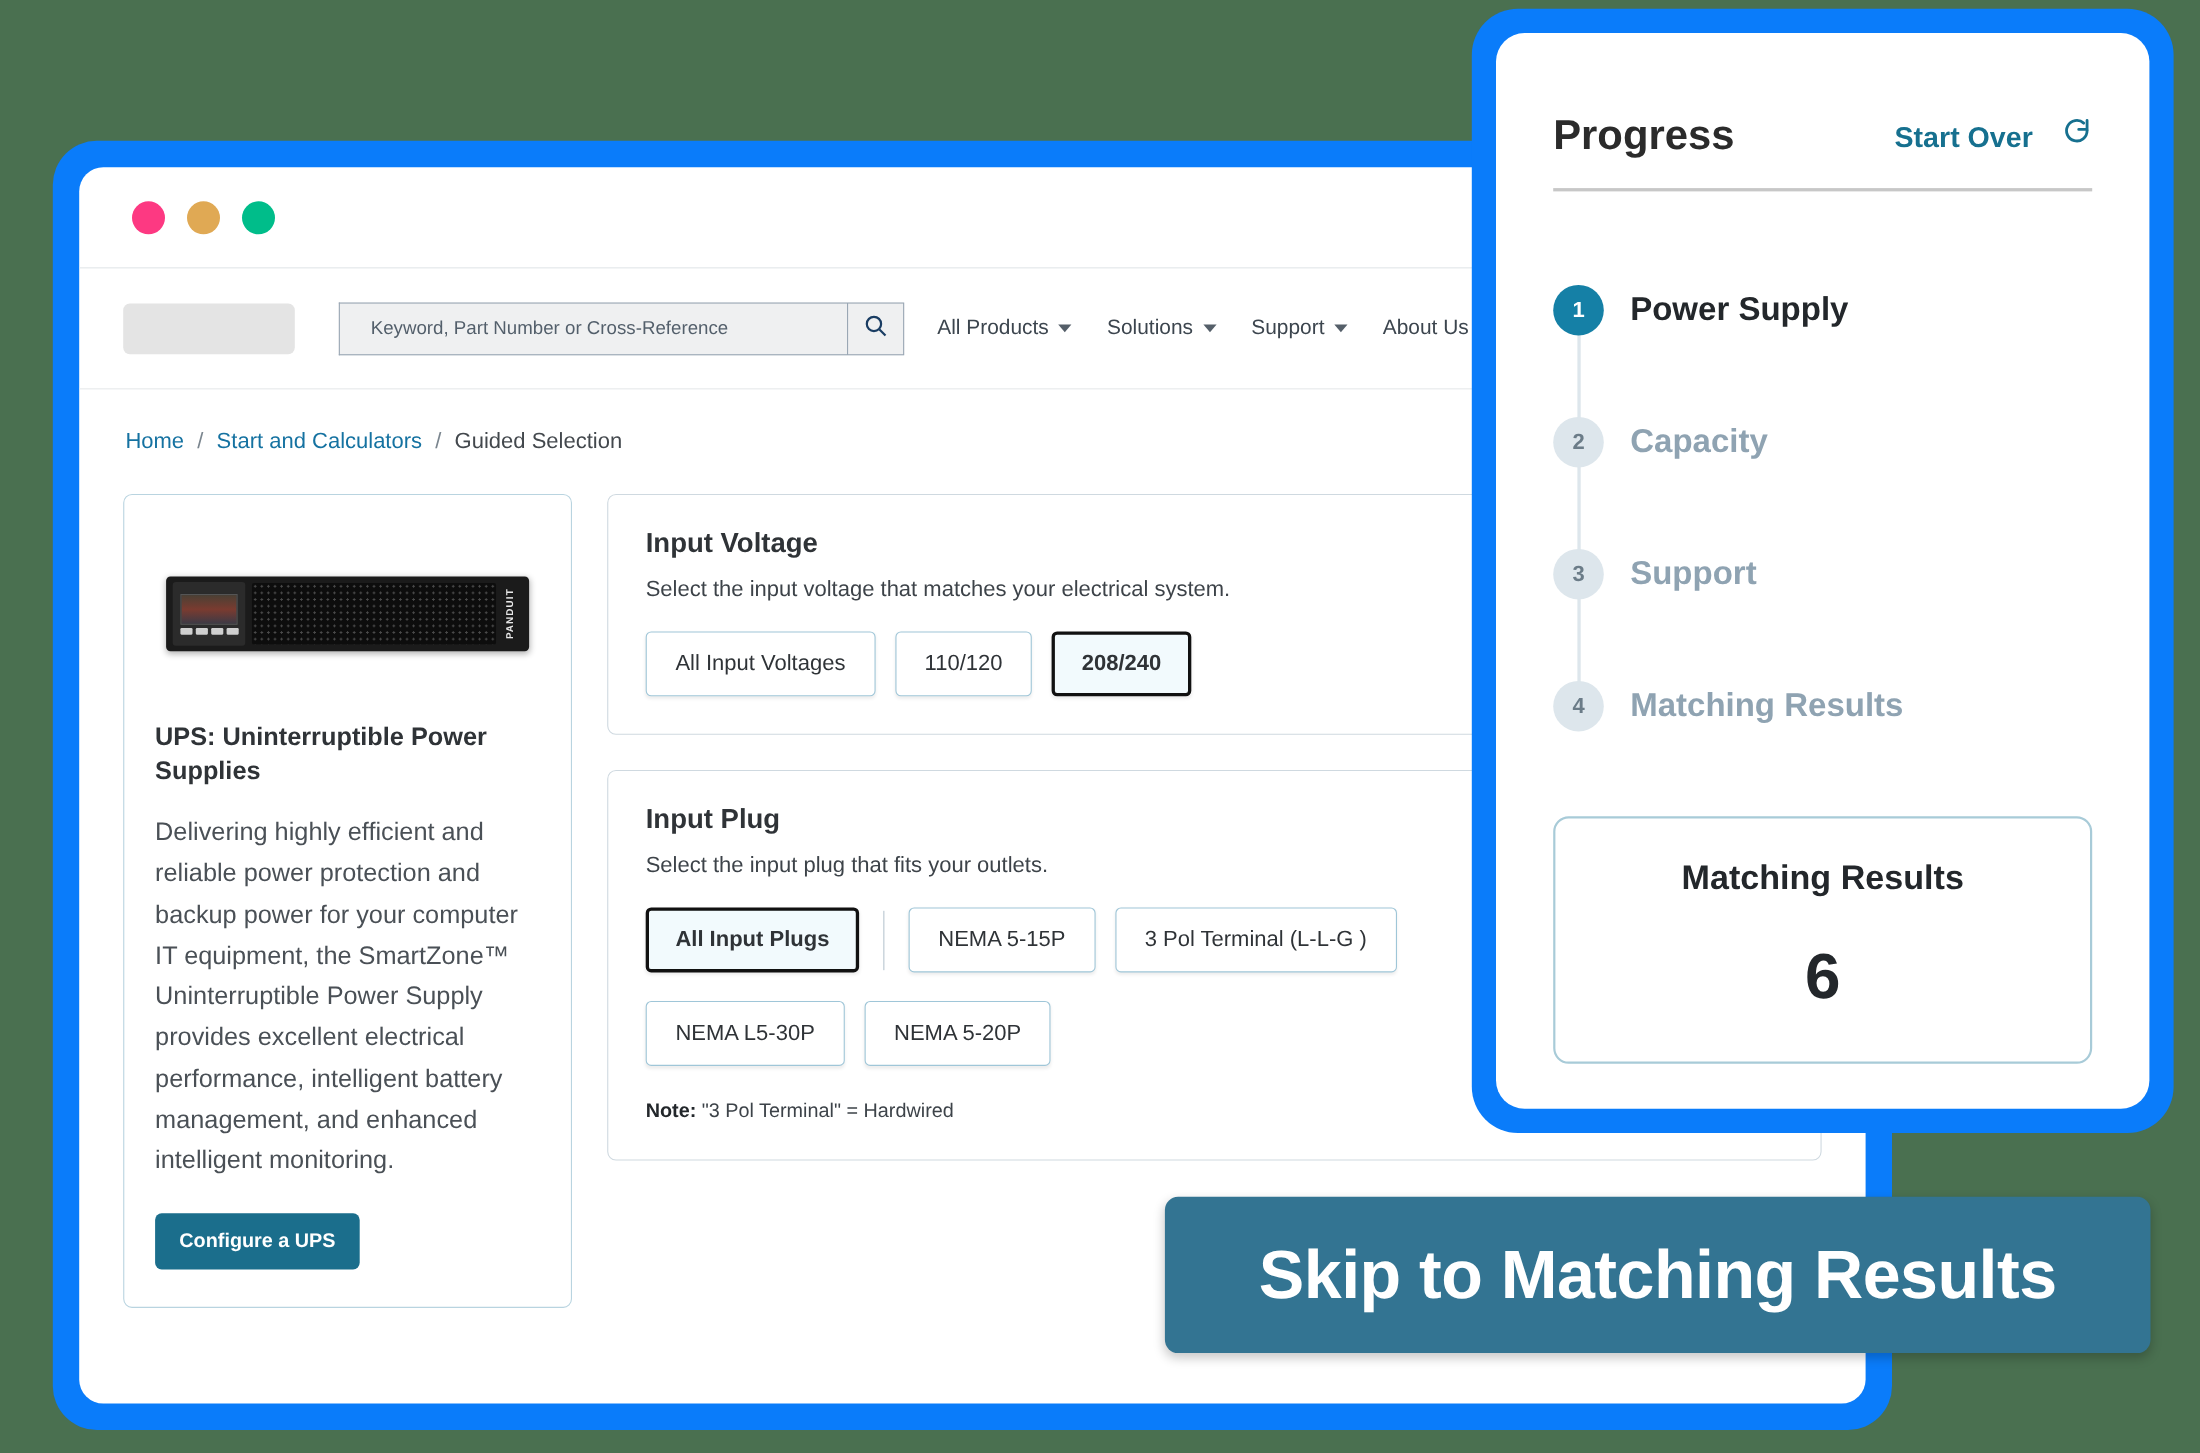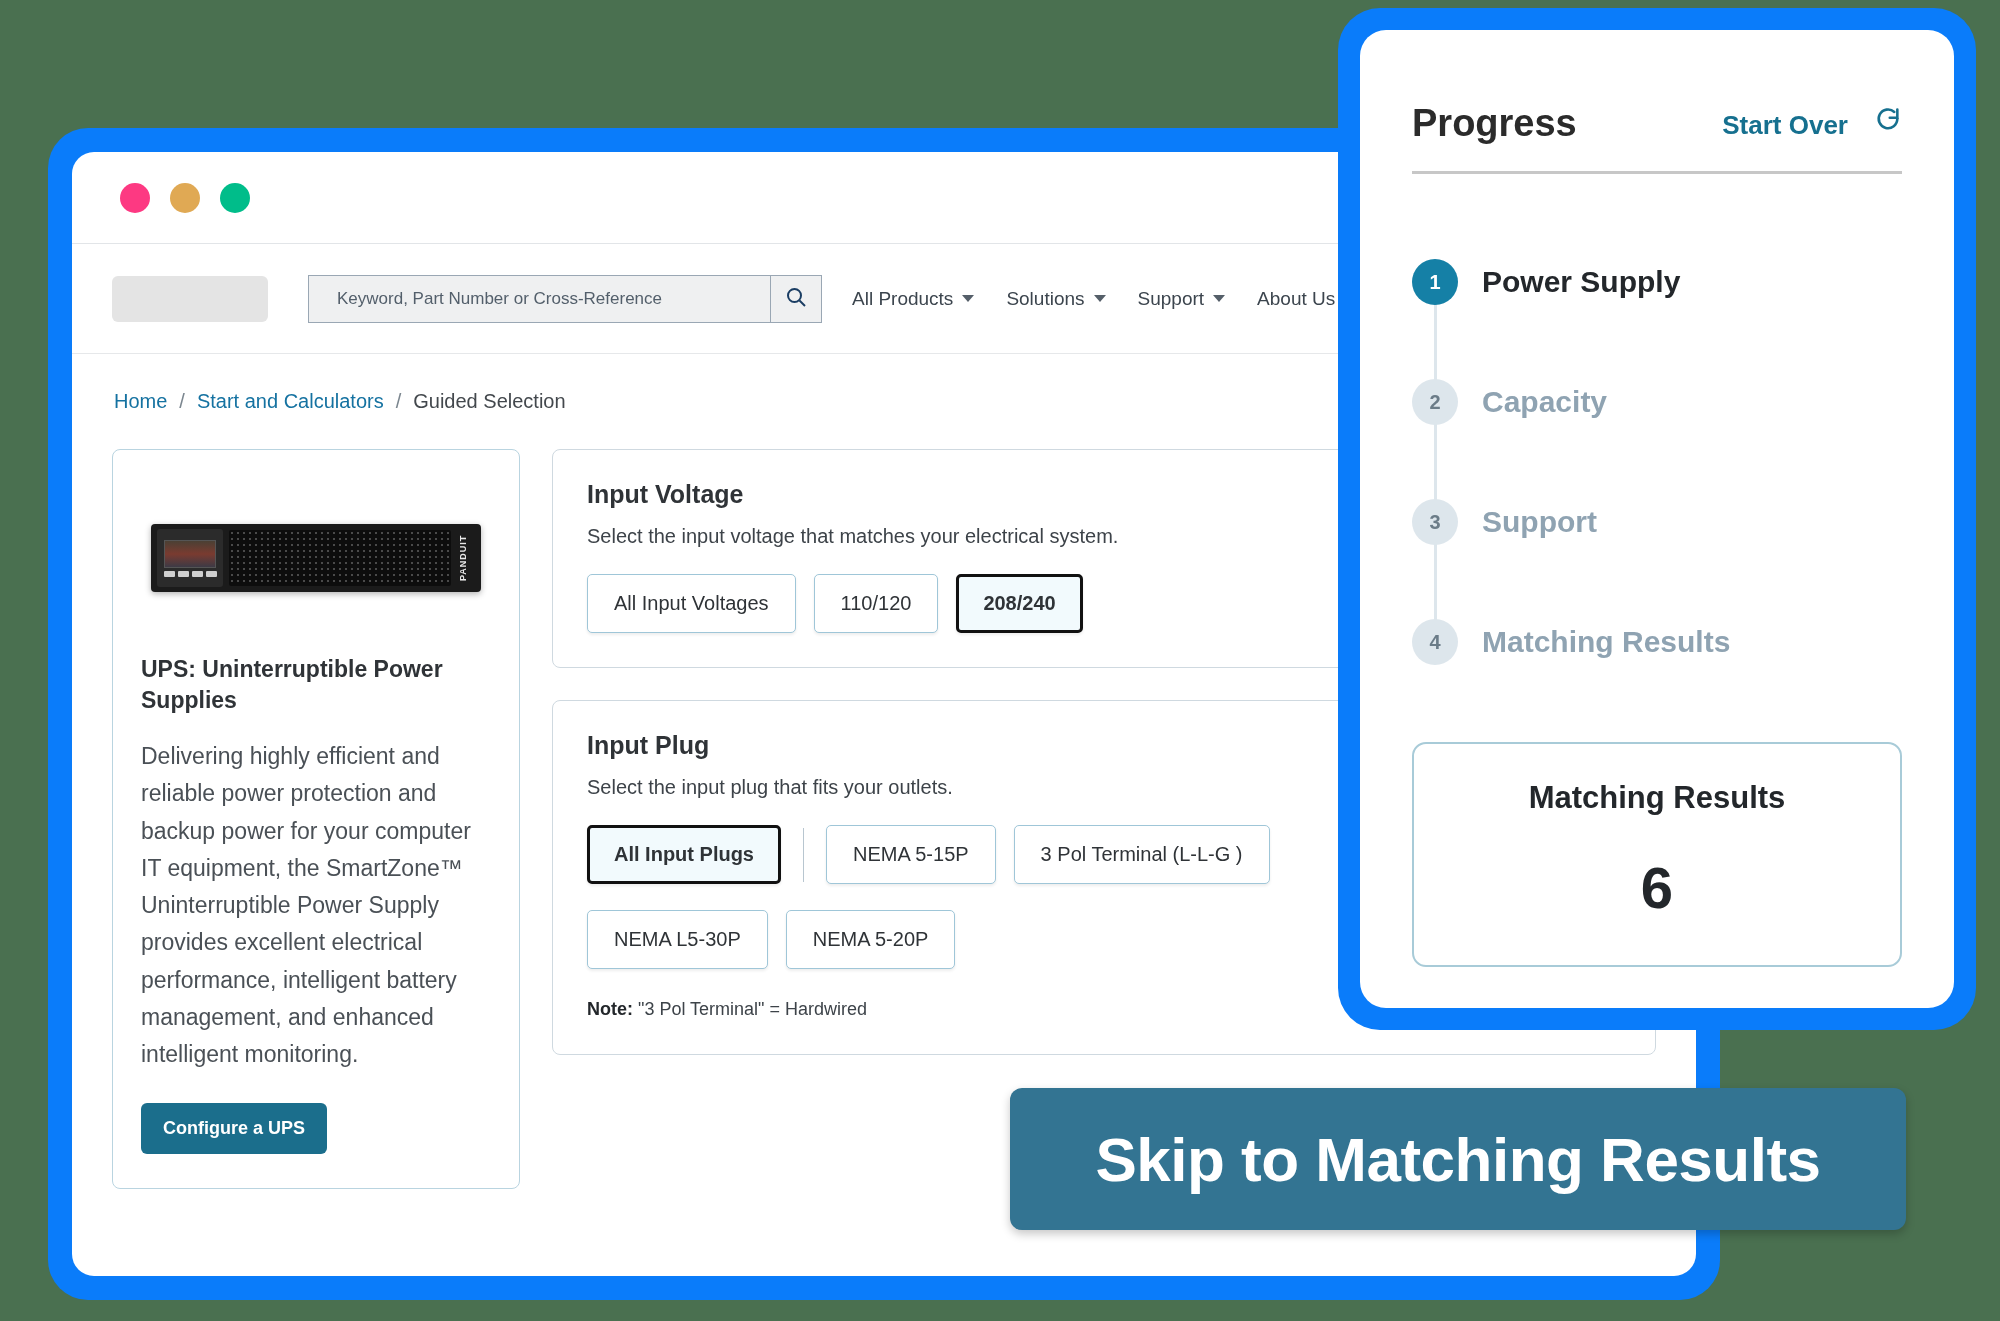--- a/index.html
+++ b/index.html
@@ -271,21 +271,21 @@
     border-radius: 14px;
     padding: 36px 20px 44px 20px;
     text-align: center;
   }
   .results-title { font-size: 31px; font-weight: bold; color: #23272b; }
   .results-count { font-size: 58px; font-weight: bold; color: #23272b; margin-top: 38px; }
 
   
   .skip-banner {
     position: absolute;
-    left: 1010px; top: 1088px;
+    left: 1059px; top: 1088px;
     width: 896px; height: 142px;
     background: #337492;
     border-radius: 12px;
     display: flex; align-items: center; justify-content: center;
     cursor: pointer;
     box-shadow: 0 4px 10px rgba(0,0,0,.22);
   }
   .skip-banner-text {
     color: #fff;
     font-size: 62px;

